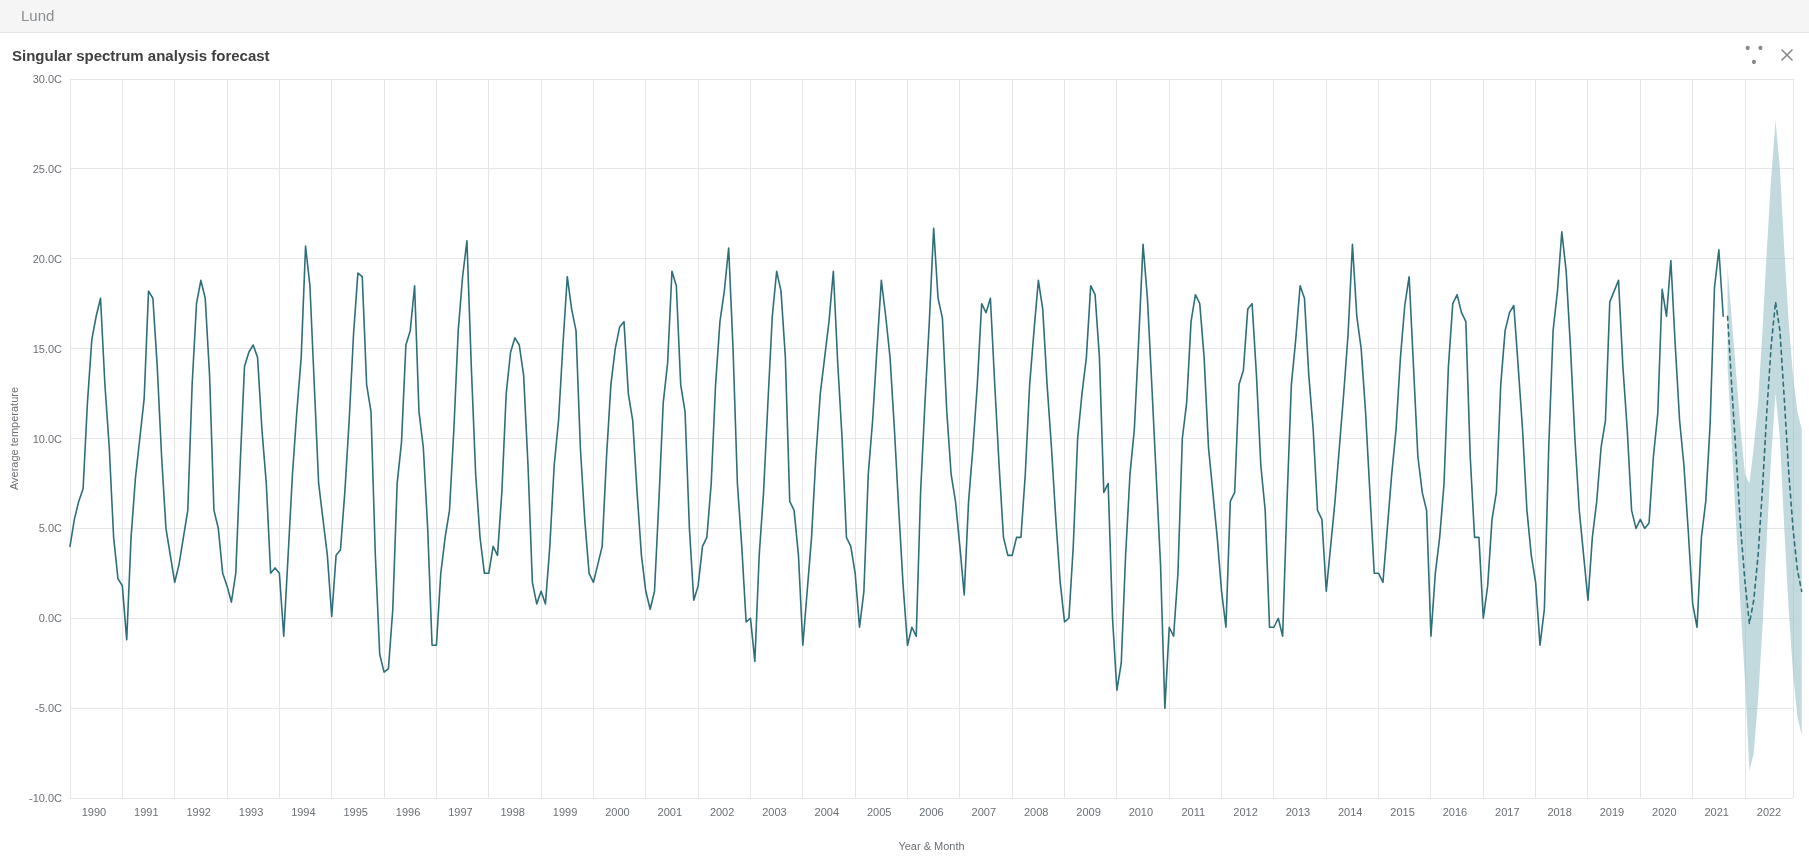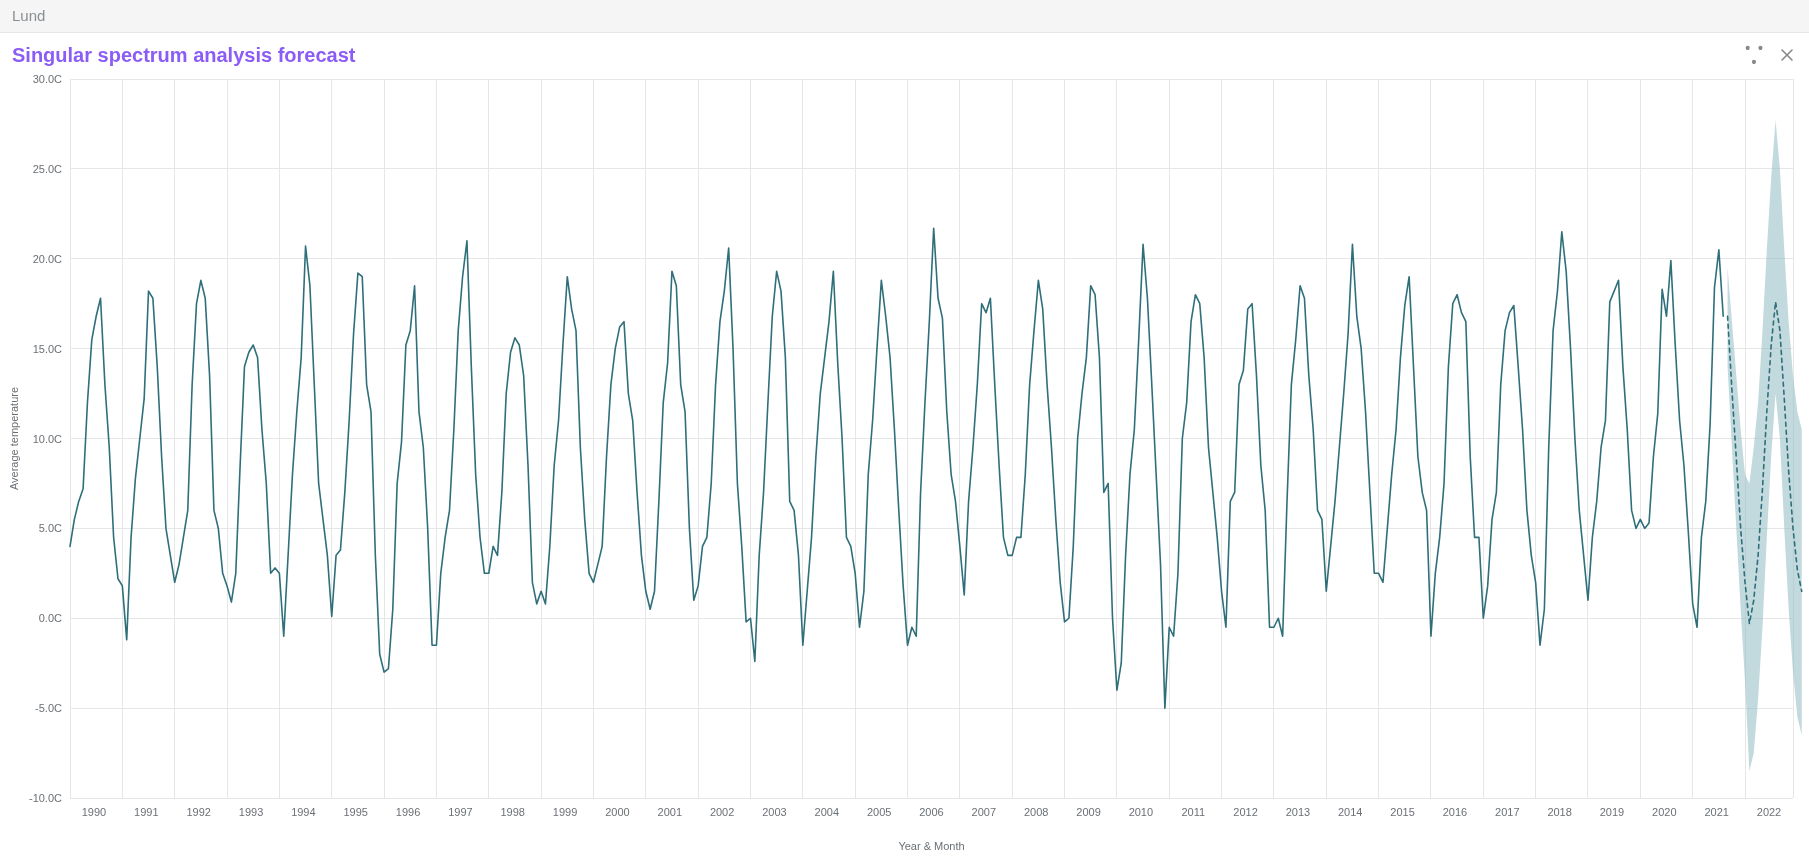--- a/index.html
+++ b/index.html
@@ -8,21 +8,21 @@
     width: 1809px;
     height: 860px;
     font-family: "Segoe UI", Arial, sans-serif;
     background: #fff;
     color: #333;
     overflow: hidden;
   }
   .page-header {
     height: 32px;
     line-height: 32px;
-    padding: 0 12px;
+    padding: 0 21px;
     background: #f5f5f5;
     border-bottom: 1px solid #e6e6e6;
     color: #8a8f93;
     font-size: 15px;
     font-weight: 400;
   }
   .card {
     position: relative;
     margin: 0;
     padding: 0;
@@ -30,23 +30,23 @@
     background: #fff;
   }
   .card-header {
     display: flex;
     align-items: center;
     justify-content: space-between;
     height: 28px;
     padding: 8px 12px 0 12px;
   }
   .card-title {
-    font-size: 20px;
+    font-size: 15px;
     font-weight: 700;
-    color: #8b5cf6;
+    color: #404040;
   }
   .card-actions {
     display: flex;
     align-items: center;
     gap: 12px;
     color: #777;
   }
   .icon-btn {
     width: 20px;
     height: 20px;

